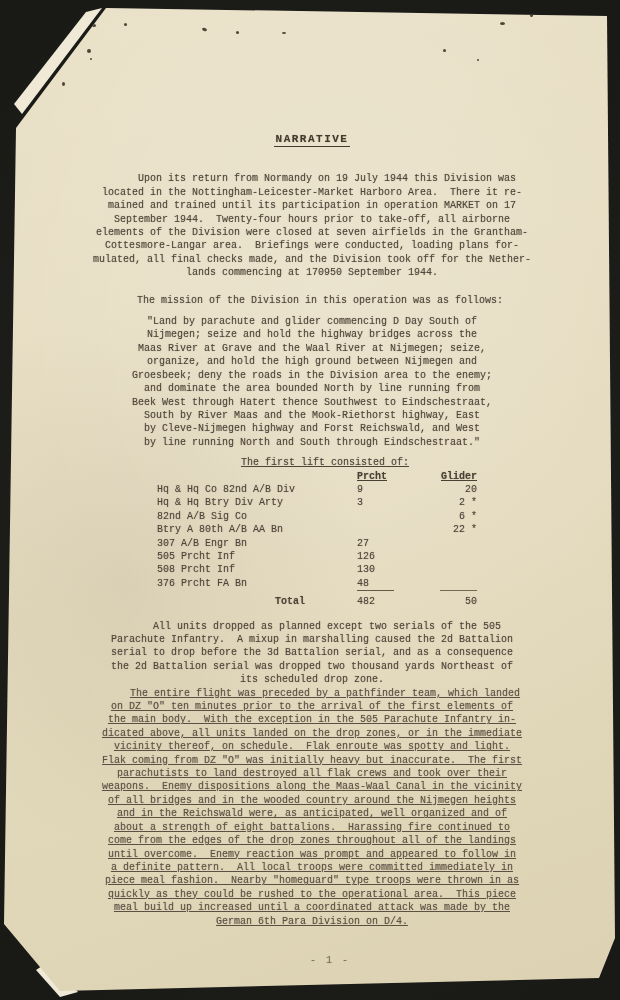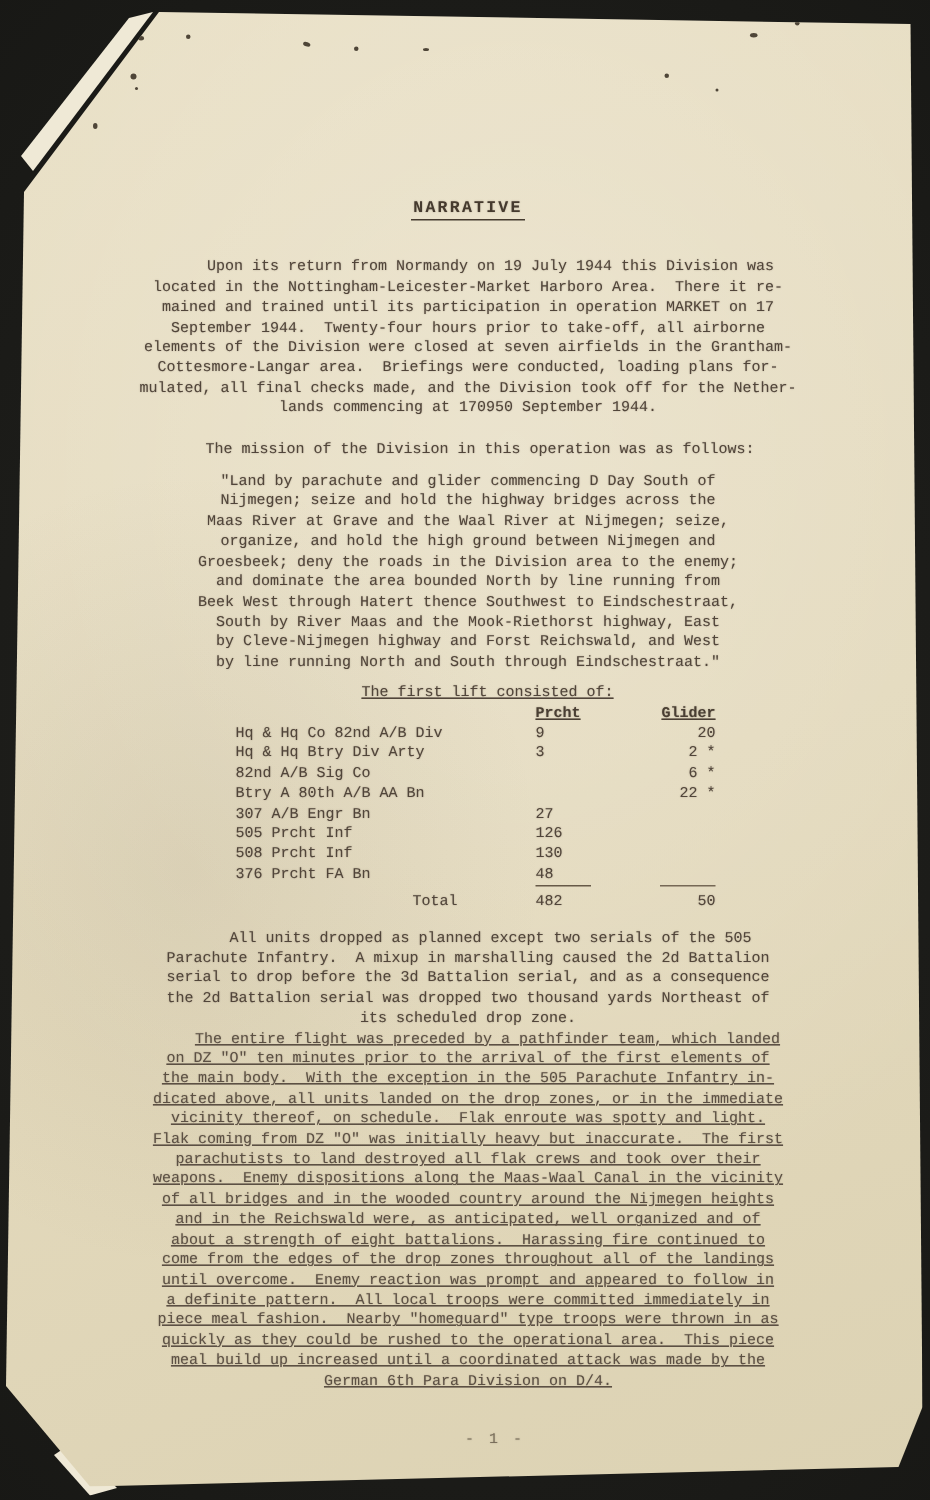--- a/index.html
+++ b/index.html
@@ -69,21 +69,21 @@
   
   .lift-table{margin-top:0;}
   .trow{display:flex;}
   .c-unit{display:inline-block;margin-left:38px;width:200px;padding-left:40px;}
   .c-prcht{display:inline-block;width:37px;}
   .c-glider{display:inline-block;margin-left:46px;width:37px;text-align:right;}
   .thead .hdr{text-decoration:underline;font-weight:bold;color:#4a3f33;}
   .sumrow .c-prcht{border-bottom:1.2px solid rgba(80,66,50,.85);}
   .sumrow .c-glider{border-bottom:1.2px solid rgba(80,66,50,.75);}
   .total{margin-top:4px;}
-  .t-label span{padding-left:118px;}
+  .t-label span{padding-left:118px;font-weight:bold;}
   .pageno{
     position:absolute;left:97px;top:955px;width:466px;text-align:center;
     font-size:10px;color:rgba(81,69,55,.62);letter-spacing:2px;
     text-shadow:0 0 1px rgba(81,69,55,.35);
   }
 </style>
 </head>
 <body>
 
 <div class="scene">

